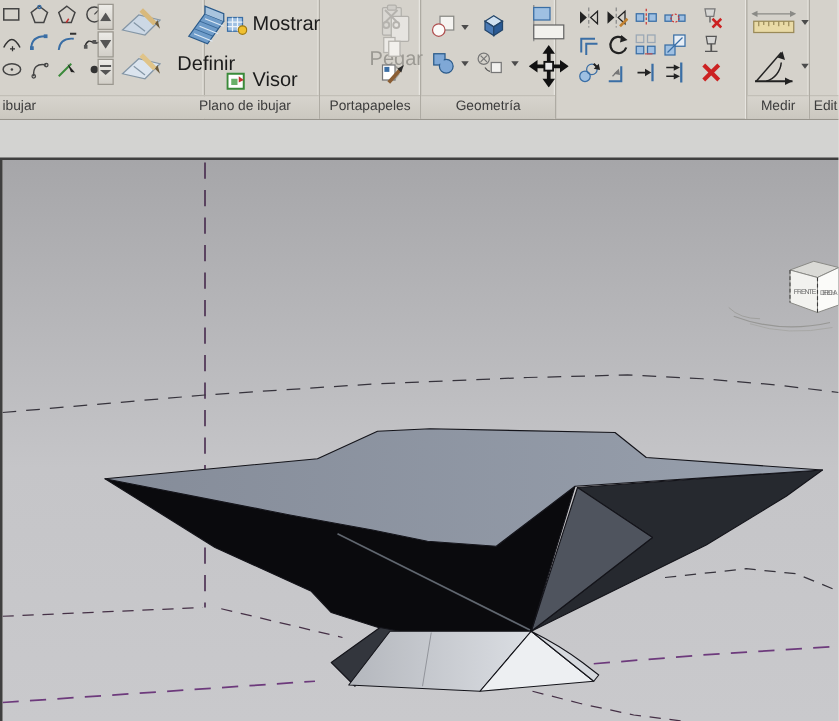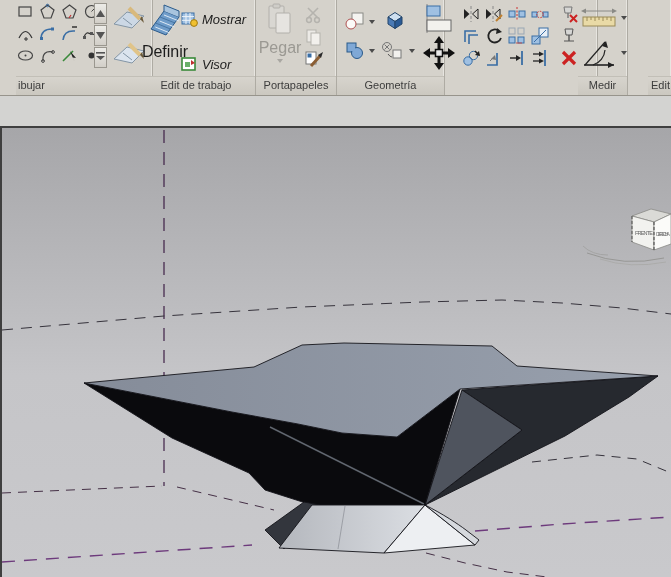--- a/index.html
+++ b/index.html
@@ -11,42 +11,42 @@
   .panel-label{position:absolute;bottom:0;left:0;right:0;height:18px;line-height:17px;
        font-size:11px;color:#3c3c3c;text-align:center;white-space:nowrap;overflow:hidden;
        background:linear-gradient(#d7d4cd,#cbc8c0);border-top:1px solid #c2bfb7;}
   .ico{display:flex;align-items:center;justify-content:center;}
   .tool{position:absolute;cursor:default;}
   .caret{width:0;height:0;border-left:3px solid transparent;border-right:3px solid transparent;border-top:4px solid #4b4b4b;}
   .caret.gray{border-top-color:#a9a7a2;}
   .bigbtn{position:absolute;display:flex;flex-direction:column;align-items:center;}
   .bigbtn .lbl{font-size:16px;color:#1c1c1c;margin-top:2px;}
   .rowbtn{position:absolute;display:flex;align-items:center;gap:4px;}
-  .rowbtn .lbl{font-size:13px;color:#1c1c1c;font-style:italic;}
+  .rowbtn .lbl{font-size:16px;color:#1c1c1c;}
   .scrollbtn{width:13px;height:21px;background:linear-gradient(#ecebe7,#d2cfc8);border:1px solid #9a978f;
        box-sizing:border-box;display:flex;align-items:center;justify-content:center;margin-bottom:1px;}
   .gridrow{display:flex;gap:5px;margin-bottom:4px;}
   .cell{width:18px;height:18px;display:flex;align-items:center;justify-content:center;}
   
   .optbar{position:absolute;top:96px;left:0;width:671px;height:32px;background:#d3d3d1;
        border-bottom:2px solid #3f3f3f;box-sizing:border-box;}
   .viewport{position:absolute;top:128px;left:0;width:671px;height:449px;
        background:linear-gradient(#a6a6a9,#c5c5c8 55%,#c9c9cc);
        border-left:2px solid #3f3f3f;box-sizing:border-box;}
   .viewport svg{display:block;}
-  .grayed{opacity:1;}
+  .grayed{opacity:1;margin-left:37px;}
 </style>
 </head>
 <body>
 
 <div class="app">
 
   <div class="ribbon">
 
-    <div class="panel" style="left:16px;width:137px;">
+    <div class="panel" style="left:0;width:164px;">
       <div style="position:absolute;left:1px;top:2px;width:76px;">
         <div class="gridrow">
           <span class="cell tool" style="position:static">
               <svg width="17" height="17">
                 <rect x="2" y="4" width="12" height="9" fill="none" stroke="#444" stroke-width="1.2"></rect>
               </svg>
             </span>
           <span class="cell">
               <svg width="17" height="17">
                 <polygon points="8.5,2 15,7 12,15 5,15 2,7" fill="none" stroke="#444" stroke-width="1.2"></polygon>
@@ -181,21 +181,21 @@
         <span class="lbl">Mostrar</span>
       </div>
       <div class="rowbtn tool" style="left:44px;top:40px;margin-top:16px;">
         <svg width="17" height="17">
             <rect x="1" y="2" width="13" height="12" fill="#fff" stroke="#3a8a3a" stroke-width="1.6"></rect>
             <rect x="4" y="6" width="5" height="5" fill="#69b069"></rect>
             <polygon points="10,4 14,7 10,9" fill="#c03030"></polygon>
           </svg>
         <span class="lbl">Visor</span>
       </div>
-      <div class="panel-label">Edit de trabajo</div>
+      <div class="panel-label">Plano de ibujar</div>
     </div>
 
     <div class="panel" style="left:256px;width:81px;">
       <div class="bigbtn tool grayed" style="left:5px;top:3px;width:38px;">
         <svg width="28" height="34">
           <rect x="3" y="3" width="15" height="22" rx="1" fill="#d9d7d2" stroke="#b2b0ab"></rect>
           <rect x="7" y="1" width="7" height="4" rx="1" fill="#cfcdc8" stroke="#b2b0ab"></rect>
           <rect x="10" y="10" width="14" height="20" rx="1" fill="#e6e4e0" stroke="#b2b0ab"></rect>
         </svg>
         <span class="lbl" style="color:#9b9993;">Pegar</span>
@@ -397,21 +397,21 @@
           <span class="cell" style="margin-left:6px;">
               <svg width="18" height="18">
                 <line x1="3" y1="3" x2="15" y2="15" stroke="#cc2222" stroke-width="3.2"></line>
                 <line x1="15" y1="3" x2="3" y2="15" stroke="#cc2222" stroke-width="3.2"></line>
               </svg>
             </span>
         </div>
       </div>
     </div>
 
-    <div class="panel" style="left:578px;width:50px;">
+    <div class="panel" style="left:598px;width:50px;">
       <div class="rowbtn tool" style="left:3px;top:6px;">
         <svg width="36" height="24">
           <line x1="3" y1="5" x2="33" y2="5" stroke="#8a8a86"></line>
             <polygon points="0,5 5,2.5 5,7.5" fill="#8a8a86"></polygon>
             <polygon points="36,5 31,2.5 31,7.5" fill="#8a8a86"></polygon>
           <rect x="2" y="11" width="32" height="9" fill="#e9daa6" stroke="#9a8a58"></rect>
           <path d="M6,11 v4 M10,11 v3 M14,11 v4 M18,11 v3 M22,11 v4 M26,11 v3 M30,11 v4" stroke="#9a8a58"></path>
         </svg>
         <span class="caret"></span>
       </div>

